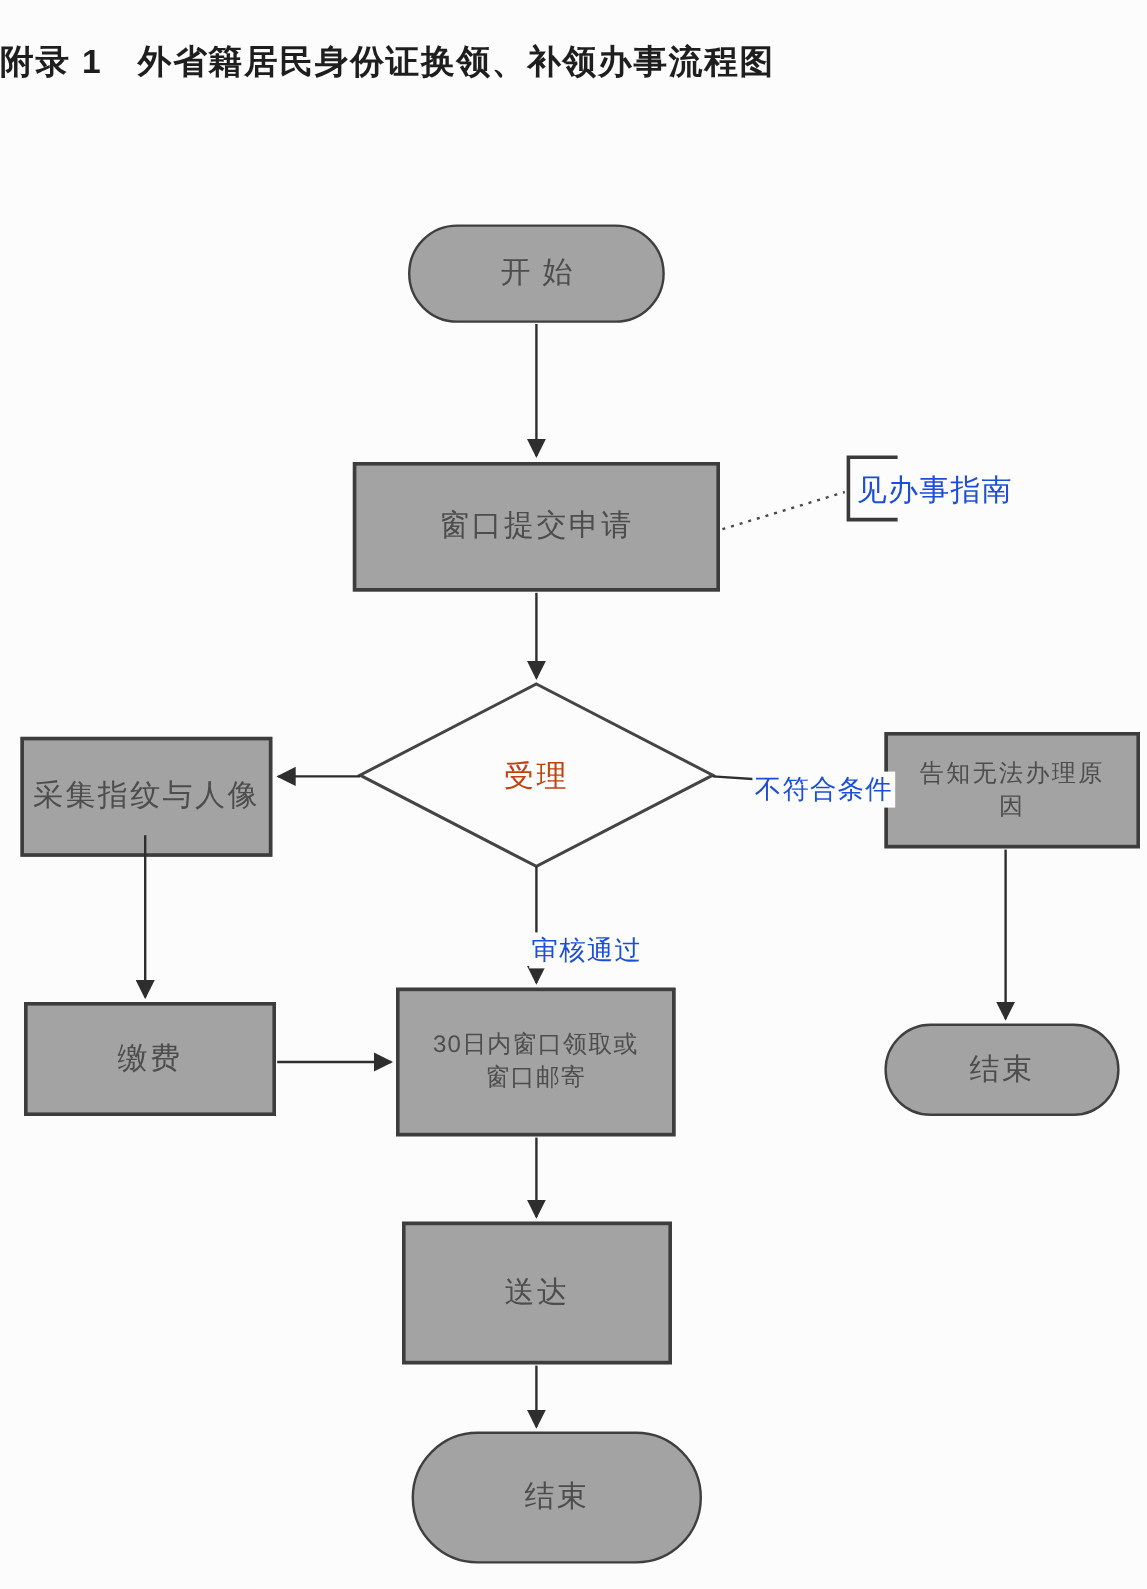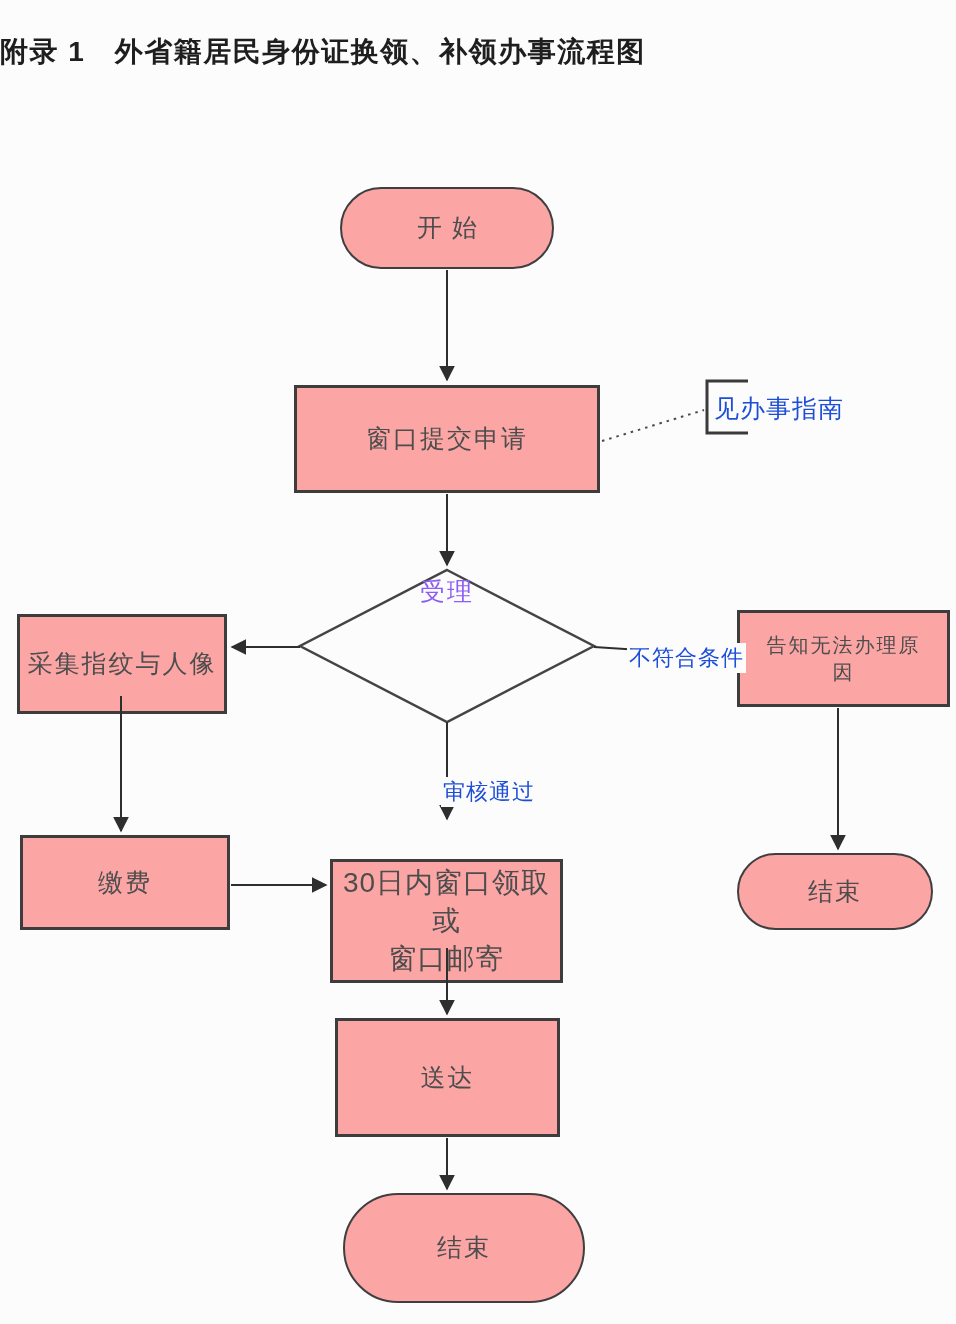--- a/index.html
+++ b/index.html
@@ -30,21 +30,21 @@
     position: absolute;
     box-sizing: border-box;
     display: flex;
     align-items: center;
     justify-content: center;
     text-align: center;
     color: #4d4d4d;
     font-size: 25px;
     letter-spacing: 2px;
     line-height: 1.35;
-    background: #fca5a5;
+    background: #a3a3a3;
     z-index: 1;
   }
   .process { border: 3px solid #3d3d3d; }
   .terminator { border: 2px solid #3f3f3f; }
   .wide-space { letter-spacing: 10px; text-indent: 10px; }
   .node-lines span { display: block; }
 
   .shapes {
     position: absolute;
     top: 0;
@@ -59,33 +59,33 @@
     color: #1d4ed8;
     padding: 0 2px;
   }
   .label-rejected { left: 627px; top: 643px; font-size: 22px; letter-spacing: 1px; }
   .label-approved { left: 441px; top: 777px; font-size: 22px; letter-spacing: 1px; }
   .label-guide    { left: 712px; top: 392px; font-size: 25px; letter-spacing: 1px; background: transparent; }
 
   .decision-text {
     position: absolute;
     left: 300px; top: 575px; width: 294px; height: 142px;
-    display: flex; justify-content: center;
-    color: #8b5cf6; font-size: 25px; letter-spacing: 2px;
+    display: flex; align-items: center; justify-content: center;
+    color: #c2410c; font-size: 25px; letter-spacing: 2px;
     z-index: 3;
   }
 
   
   .n-start      { left: 340px;  top: 187px;  width: 214px; height: 82px;  border-radius: 41px; }
   .n-submit     { left: 294px;  top: 385px;  width: 306px; height: 108px; }
   .n-collect    { left: 17px;   top: 595px;  width: 210px; height: 100px; margin-top: 19px; }
   .n-inform     { left: 737px;  top: 610px;  width: 213px; height: 97px;  font-size: 20px; }
   .n-end-reject { left: 737px;  top: 853px;  width: 196px; height: 77px;  border-radius: 39px; }
   .n-pay        { left: 20px;   top: 835px;  width: 210px; height: 95px; }
-  .n-pickup     { left: 330px;  top: 823px;  width: 233px; height: 124px; font-size: 28px; letter-spacing: 1px; margin-top: 36px; }
+  .n-pickup     { left: 330px;  top: 823px;  width: 233px; height: 124px; font-size: 20px; letter-spacing: 1px; }
   .n-deliver    { left: 335px;  top: 1018px; width: 225px; height: 119px; }
   .n-end-main   { left: 343px;  top: 1193px; width: 242px; height: 110px; border-radius: 55px; }
 </style>
 </head>
 <body>
 
 <div class="page">
 
   <div class="title">附录 1　外省籍居民身份证换领、补领办事流程图</div>
 

